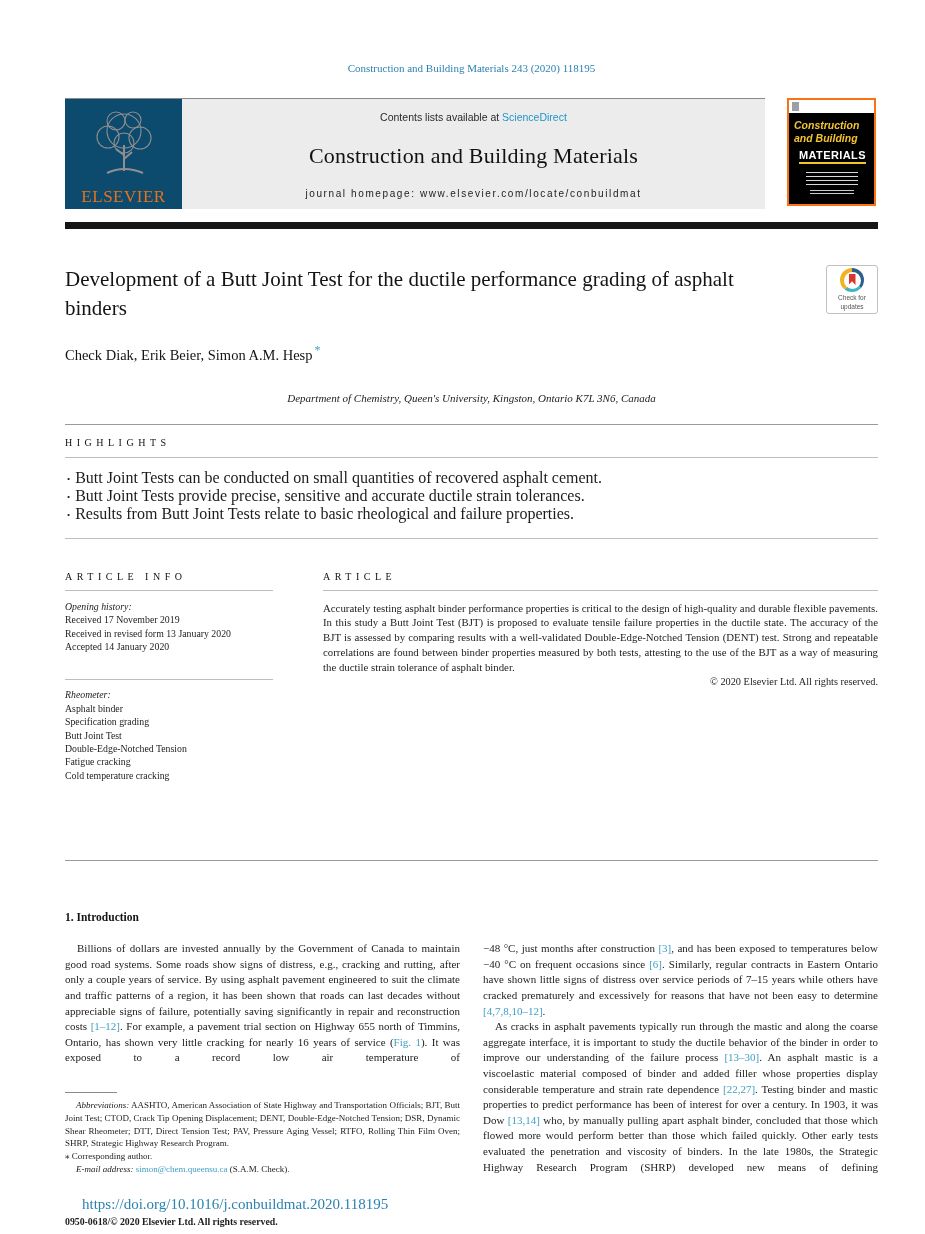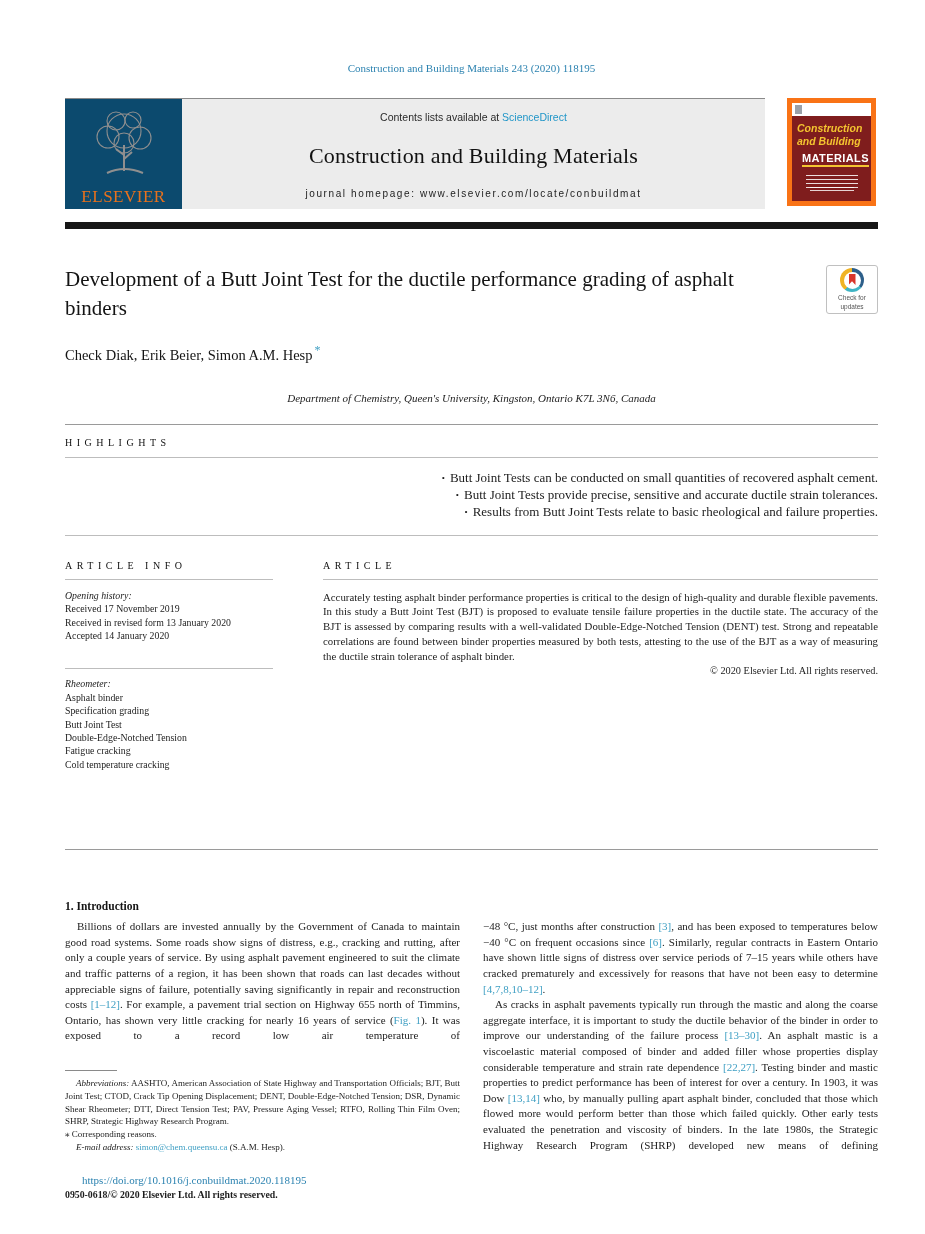--- a/index.html
+++ b/index.html
@@ -20,22 +20,22 @@
   .logo-cell { width:117px; background:#0c4a6e; padding:6px 4px 2px 4px; text-align:center; }
   .logo-cell svg { display:block; margin:0 auto; }
   .elsevier-word { font-family:"Liberation Serif",serif; font-size:17px; letter-spacing:.5px; color:#e9711c; margin-top:-2px; }
   .banner { flex:1; background:#ececec; height:110px; padding:12px 10px 10px 10px;
             display:flex; flex-direction:column; justify-content:space-between; text-align:center; }
   .contents-line { font-family:"Liberation Sans",sans-serif; font-size:10.5px; color:#2a2a2a; }
   .sciencedirect-link { color:#2196c8; cursor:pointer; }
   .journal-title { font-size:22px; color:#111; letter-spacing:.2px; }
   .homepage-line { font-family:"Liberation Sans",sans-serif; font-size:10px; letter-spacing:1.6px; color:#222; }
   .homepage-url { color:#222; cursor:pointer; }
-  .cover { margin-left:22px; width:89px; height:108px; background:#7f1d1d; position:relative;
-           border:5px solid #f97316; overflow:hidden; }
+  .cover { margin-left:22px; width:89px; height:108px; background:#000000; position:relative;
+           border:2px solid #f97316; overflow:hidden; }
   .cover-topstrip { background:#fff; height:13px; display:flex; align-items:center; padding-left:3px; }
   .cover-mini-logo { width:7px; height:9px; background:#9aa0a8; }
   .cover-title { margin:6px 5px 0 5px; font-style:italic; font-weight:bold;
                  font-family:"Liberation Sans",sans-serif; font-size:10.5px; color:#f4c430; line-height:1.25; }
   .cover-materials { margin:2px 5px 0 5px; font-family:"Liberation Sans",sans-serif; font-weight:bold;
                      font-size:11px; color:#fff; letter-spacing:.4px; border-bottom:2px solid #f4c430;
                      display:inline-block; padding-bottom:1px; }
   .cover-sublines { margin:8px auto 0 auto; width:52px; height:16px;
      background:repeating-linear-gradient(to bottom, rgba(255,255,255,.85) 0 1px, transparent 1px 4px); }
   .cover-footline { position:absolute; bottom:9px; left:50%; transform:translateX(-50%);
@@ -64,59 +64,59 @@
   .corr-star { color:#41a0c4; font-size:12px; vertical-align:super; margin-left:2px; }
   .affiliation { margin-top:28px; font-style:italic; font-size:11px; color:#222;text-align:center; }
 
   .rule { border:none; border-top:1px solid #9a9a9a; margin-top:20px; }
   .rule-light { border:none; border-top:1px solid #bdbdbd; }
 
   
   .hl-head { margin-top:12px; font-size:10px; letter-spacing:.5em; color:#111; }
   .hl-rule { margin-top:9px; }
   .hl-list { list-style:none; margin:12px 0 14px 2px; }
-  .hl-list li { font-size:13px; line-height:15px; color:#1c1c1c;text-align:right; }
+  .hl-list li { font-size:16px; line-height:15px; color:#1c1c1c; }
   .hl-list li::before { content:"•"; font-size:9px; margin-right:5px; position:relative; top:-1px; }
 
   
-  .info-abs { display:flex; margin-top:24px;justify-content:space-between; }
+  .info-abs { display:flex; margin-top:32px;justify-content:space-between; }
   .info-col { width:245px; flex:0 0 245px; }
   .abs-col { flex:1; margin-left:13px; }
   .mini-head { font-size:10px; letter-spacing:.42em; color:#111; }
   .info-rule { width:208px; margin-top:8px; }
   .abs-rule { margin-top:8px; }
   .info-block { margin-top:9px; font-size:9.8px; line-height:13.4px; }
   .info-label { font-style:italic; }
   .kw-rule { margin-top:26px; margin-bottom:8px; }
   .abs-text { margin-top:10px; font-size:10.8px; line-height:14.7px; text-align:justify; color:#1c1c1c; }
   .abs-copy { margin-top:2px; text-align:right; font-size:10.3px; }
 
   .full-rule { margin-top:78px; }
 
   
   .section-head { margin-top:50px; font-weight:bold; font-size:11.5px; color:#141414; }
-  .columns { display:flex; margin-top:7px;justify-content:flex-end; }
+  .columns { display:flex; margin-top:18px;justify-content:flex-end; }
   .col { width:395px; flex:0 0 395px; }
   .col + .col { margin-left:23px; }
   .body-p { font-size:11px; line-height:15.6px; text-align:justify; color:#1c1c1c; }
   .body-p.indent { text-indent:12px; }
   .body-p.cont { text-align-last:justify; }
   .ref-link { color:#41a0c4; cursor:pointer; }
 
   
   .footnote { margin-top:26px; }
   .fn-rule { width:52px; margin-bottom:6px; border-top:1px solid #8a8a8a; }
   .fn-p { font-size:9px; line-height:12.8px; text-align:justify; color:#1c1c1c; }
   .fn-p.first-indent { text-indent:11px; }
   .fn-line { font-size:9px; line-height:12.8px; }
   .fn-line.indent { padding-left:11px; }
   .fn-em { font-style:italic; }
 
   .footer { margin-top:20px; }
-  .doi-link { font-size:11px; color:#2b82b0; cursor:pointer;padding-left:17px; }
+  .doi-link { font-size:15px; color:#2b82b0; cursor:pointer;padding-left:17px; }
   .issn-line { margin-top:3px; font-size:9.8px; color:#1c1c1c;font-weight:bold; }
 </style>
 </head>
 <body>
 
 <div class="page">
 
   <div class="citation">Construction and Building Materials 243 (2020) 118195</div>
 
   <div class="header-row">
@@ -232,22 +232,22 @@
 
   <h2 class="section-head">1. Introduction</h2>
 
   <div class="columns">
     <div class="col">
       <p class="body-p indent cont"><span>Billions of dollars are invested annually by the Government of Canada to maintain good road systems. Some roads show signs of distress, e.g., cracking and rutting, after only a couple years of service. By using asphalt pavement engineered to suit the climate and traffic patterns of a region, it has been shown that roads can last decades without appreciable signs of failure, potentially saving significantly in repair and reconstruction costs </span><span class="ref-link">[1–12]</span><span>. For example, a pavement trial section on Highway 655 north of Timmins, Ontario, has shown very little cracking for nearly 16 years of service (</span><span class="ref-link">Fig. 1</span><span>). It was exposed to a record low air temperature of</span></p>
 
       <div class="footnote">
         <div class="fn-rule"></div>
         <p class="fn-p first-indent"><span class="fn-em">Abbreviations:</span><span> AASHTO, American Association of State Highway and Transportation Officials; BJT, Butt Joint Test; CTOD, Crack Tip Opening Displacement; DENT, Double-Edge-Notched Tension; DSR, Dynamic Shear Rheometer; DTT, Direct Tension Test; PAV, Pressure Aging Vessel; RTFO, Rolling Thin Film Oven; SHRP, Strategic Highway Research Program.</span></p>
-        <div class="fn-line">⁎ Corresponding reasons.</div>
-        <div class="fn-line indent"><span class="fn-em">E-mail address: </span><span class="ref-link">simon@chem.queensu.ca</span><span> (S.A.M. Hesp).</span></div>
+        <div class="fn-line">⁎ Corresponding author.</div>
+        <div class="fn-line indent"><span class="fn-em">E-mail address: </span><span class="ref-link">simon@chem.queensu.ca</span><span> (S.A.M. Check).</span></div>
       </div>
 
       <div class="footer">
         <div class="doi-link">https://doi.org/10.1016/j.conbuildmat.2020.118195</div>
         <div class="issn-line">0950-0618/© 2020 Elsevier Ltd. All rights reserved.</div>
       </div>
     </div>
 
     <div class="col">
       <p class="body-p"><span>−48 °C, just months after construction </span><span class="ref-link">[3]</span><span>, and has been exposed to temperatures below −40 °C on frequent occasions since </span><span class="ref-link">[6]</span><span>. Similarly, regular contracts in Eastern Ontario have shown little signs of distress over service periods of 7–15 years while others have cracked prematurely and excessively for reasons that have not been easy to determine </span><span class="ref-link">[4,7,8,10–12]</span><span>.</span></p>

